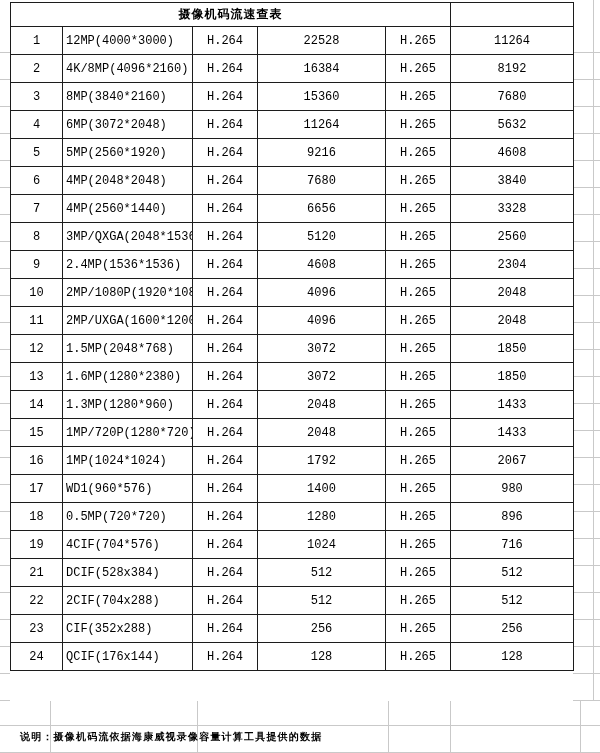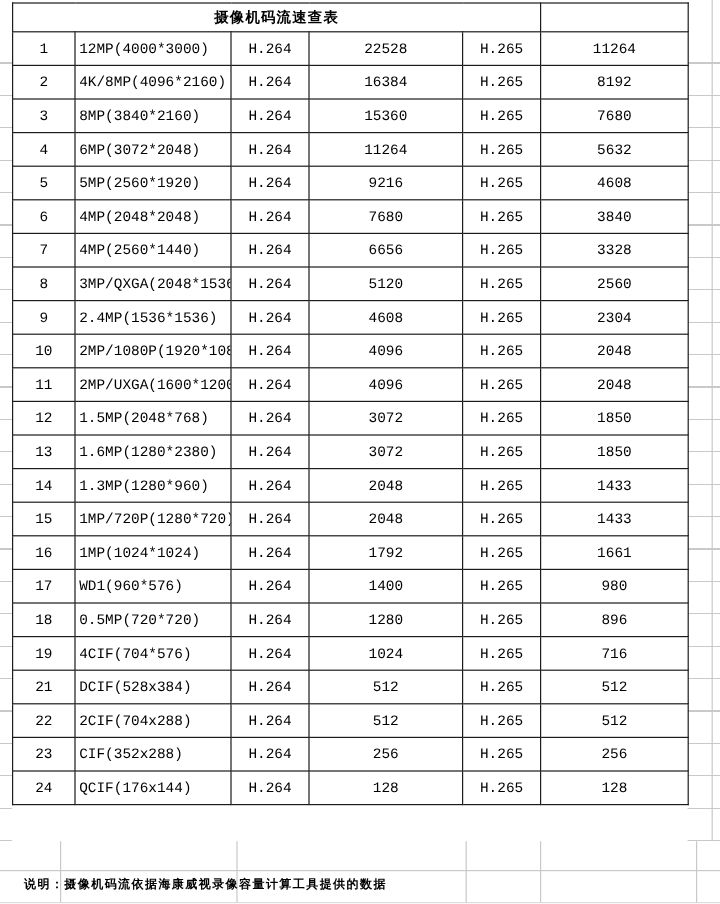--- a/index.html
+++ b/index.html
@@ -187,21 +187,21 @@
           <td class="c-center">2048</td>
           <td class="c-center">H.265</td>
           <td class="c-center">1433</td>
         </tr>
         <tr>
           <td class="c-center">16</td>
           <td class="c-left">1MP(1024*1024)</td>
           <td class="c-center">H.264</td>
           <td class="c-center">1792</td>
           <td class="c-center">H.265</td>
-          <td class="c-center">1661</td>
+          <td class="c-center">2067</td>
         </tr>
         <tr>
           <td class="c-center">17</td>
           <td class="c-left">WD1(960*576)</td>
           <td class="c-center">H.264</td>
           <td class="c-center">1400</td>
           <td class="c-center">H.265</td>
           <td class="c-center">980</td>
         </tr>
         <tr>

